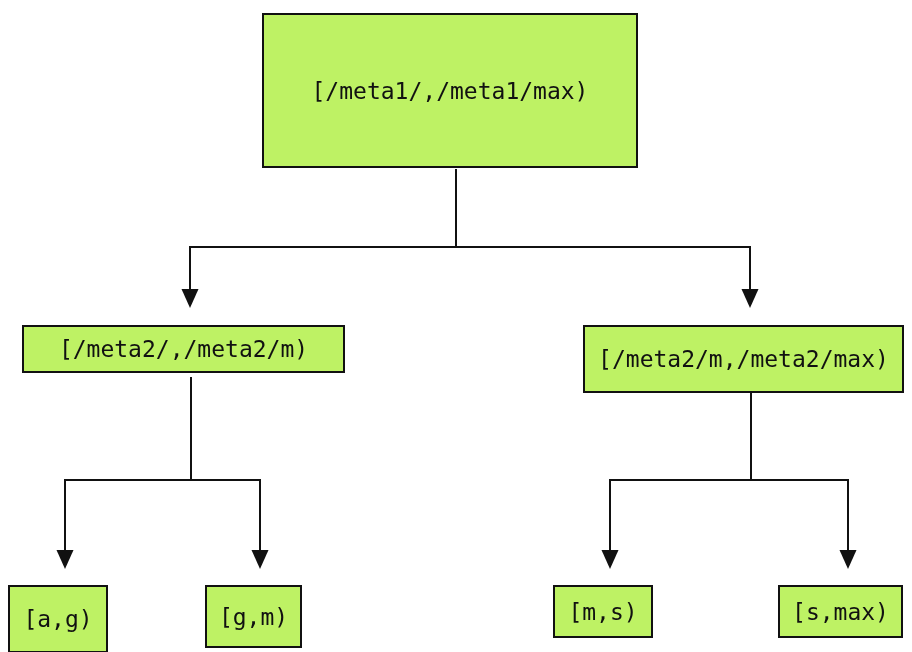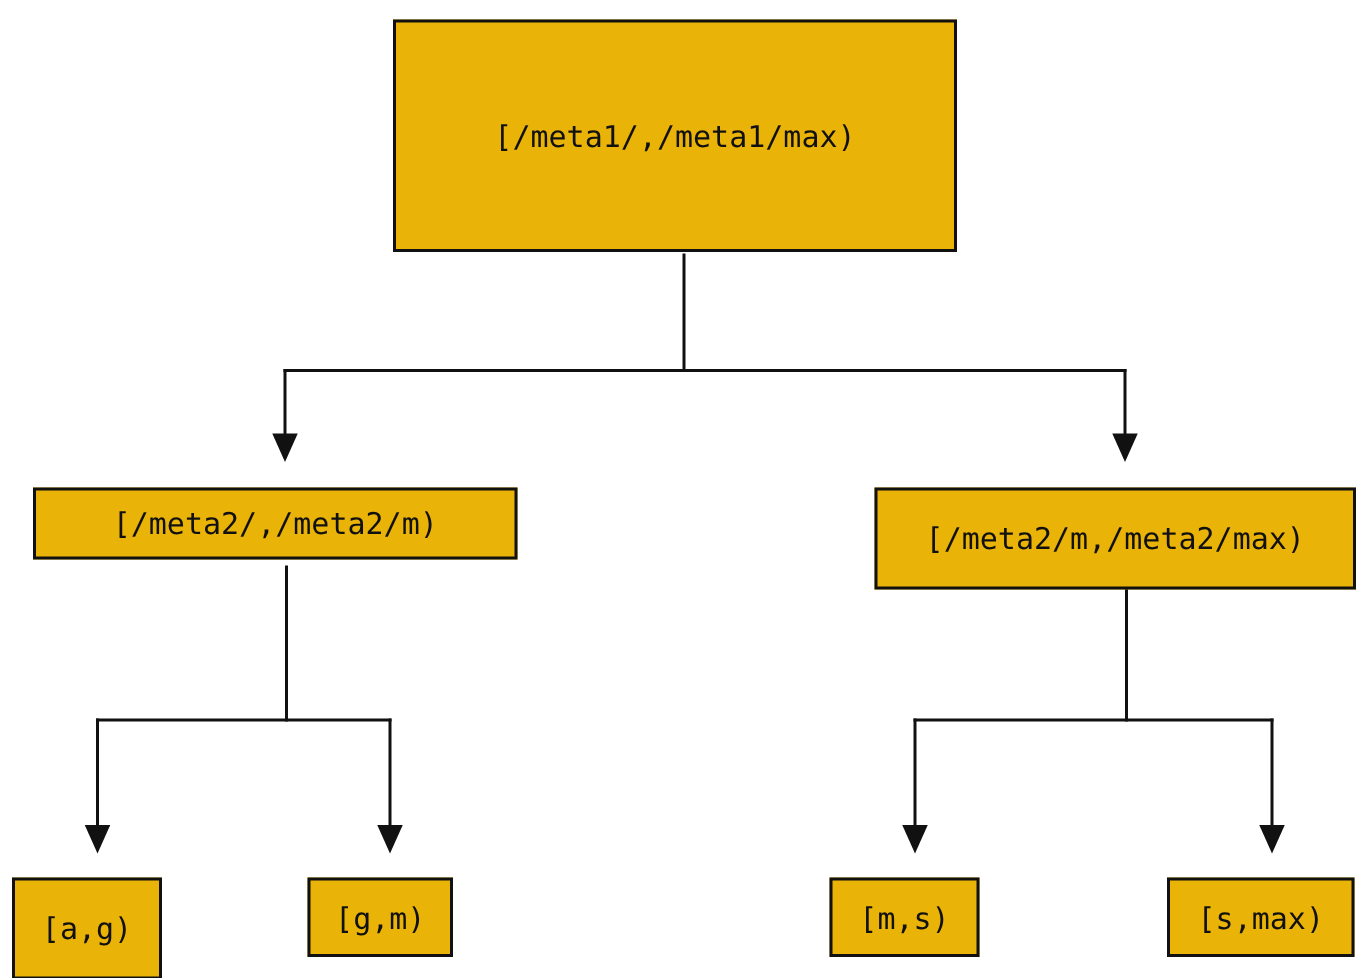--- a/index.html
+++ b/index.html
@@ -19,34 +19,34 @@
     position: absolute;
     left: 0;
     top: 0;
     width: 912px;
     height: 652px;
   }
   .node {
     position: absolute;
     box-sizing: border-box;
     border: 2px solid #111111;
-    background: #eab308;
+    background: #bef264;
     display: flex;
     align-items: center;
     justify-content: center;
-    font-size: 20px;
+    font-size: 23px;
     color: #111111;
     white-space: nowrap;
     letter-spacing: 0;
   }
   .node.root  { left: 262px; top: 13px;  width: 376px; height: 155px; }
   .node.l2a   { left: 22px;  top: 325px; width: 323px; height: 48px; }
   .node.l2b   { left: 583px; top: 325px; width: 321px; height: 68px; }
   .node.leaf1 { left: 8px;   top: 585px; width: 100px; height: 68px; }
-  .node.leaf2 { left: 205px; top: 585px; width: 97px;  height: 53px; }
+  .node.leaf2 { left: 205px; top: 585px; width: 97px;  height: 63px; }
   .node.leaf3 { left: 553px; top: 585px; width: 100px; height: 53px; }
   .node.leaf4 { left: 778px; top: 585px; width: 125px; height: 53px; }
 </style>
 </head>
 <body>
 
 <div class="canvas">
 
   <svg class="edges-layer" width="912" height="652" viewBox="0 0 912 652" stroke="#111111" stroke-width="2" fill="none">
 

